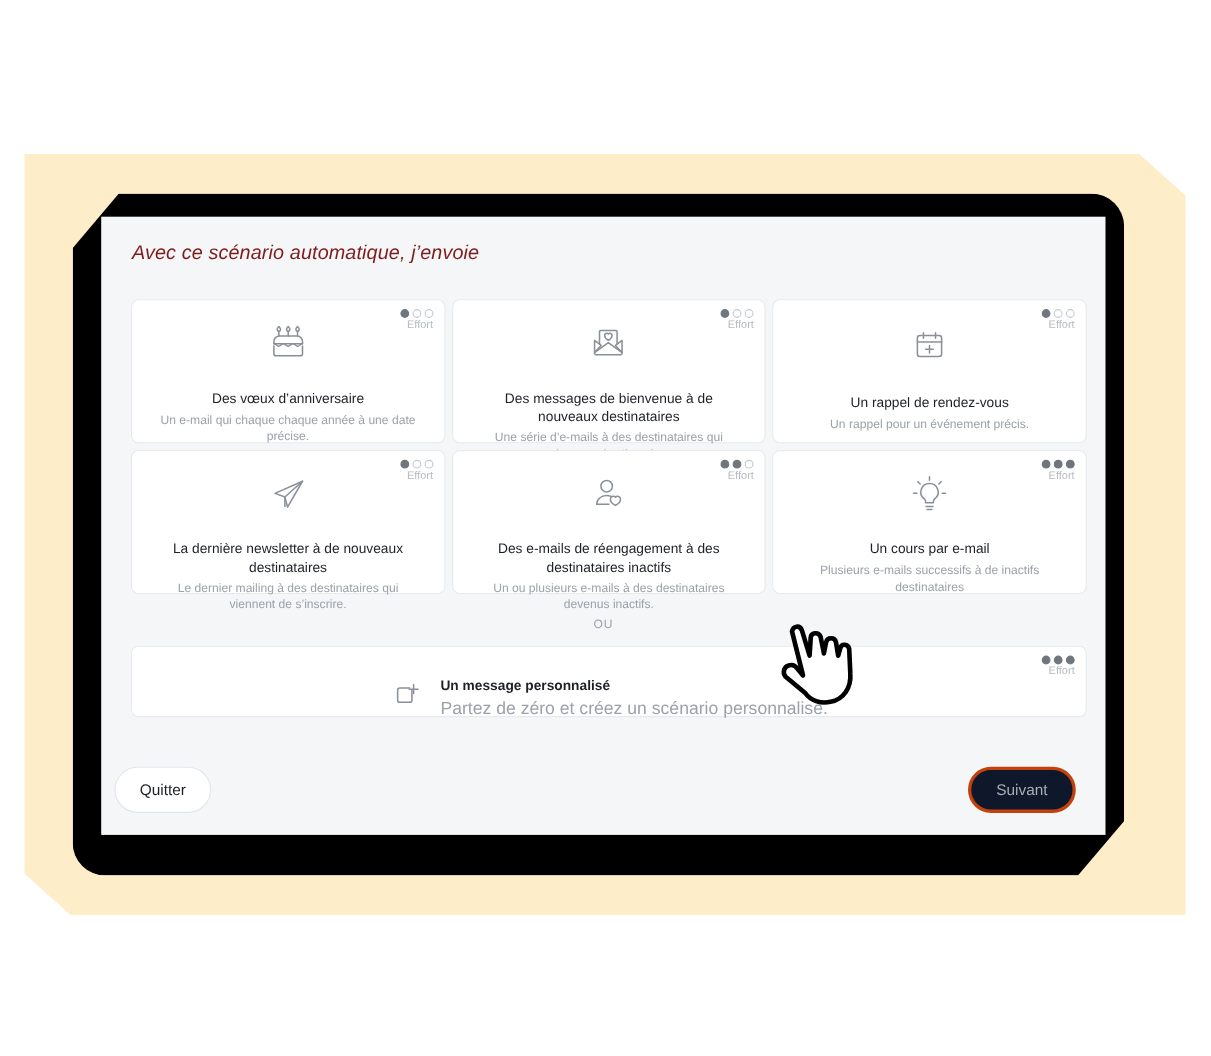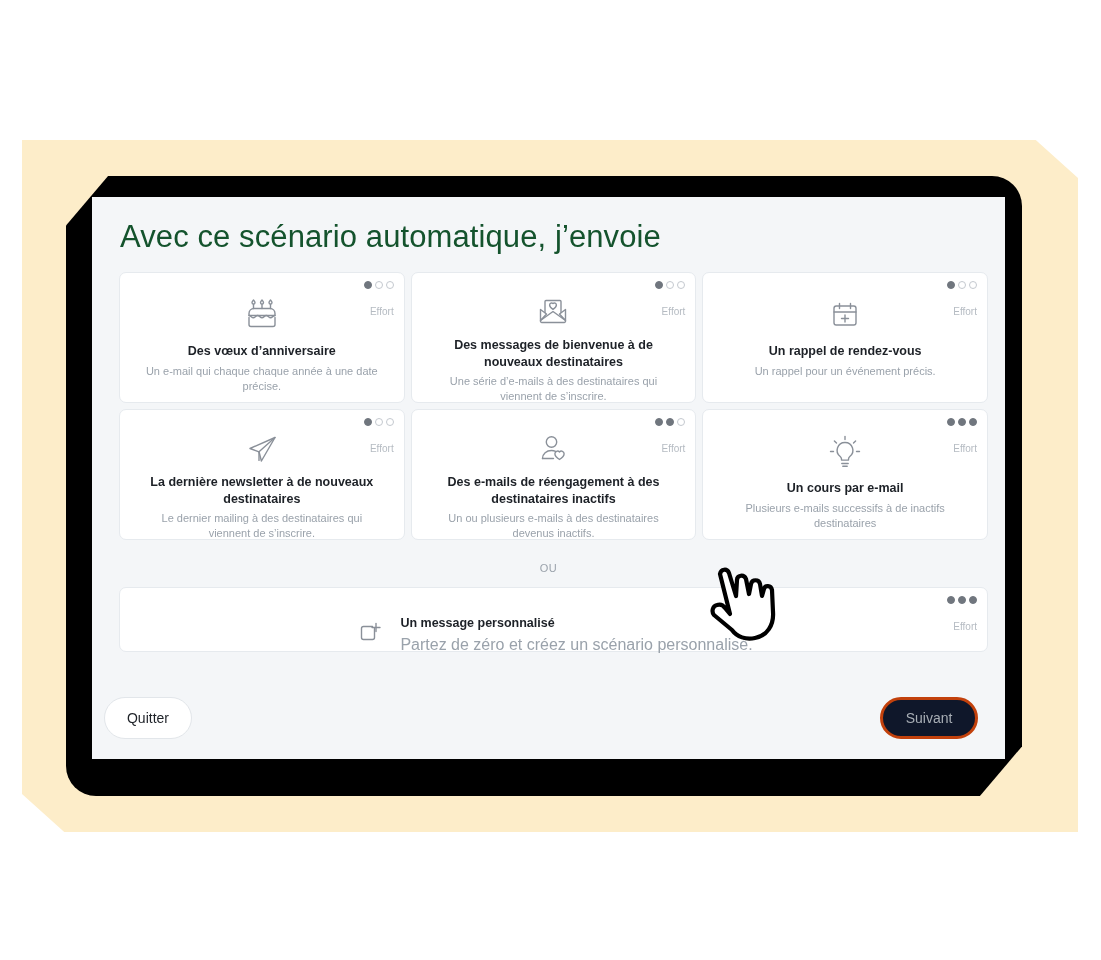--- a/index.html
+++ b/index.html
@@ -45,22 +45,22 @@
   .panel{
     position:absolute;
     left:92px;top:197px;
     width:913px;height:562px;
     background:#f4f6f8;
     box-shadow:0 1px 3px rgba(0,0,0,.08);
   }
 
   .panel-title{
     position:absolute;left:28px;top:22px;
-    font-size:31px;color:#14532d;font-weight:400;
-    letter-spacing:.1px;white-space:nowrap;
+    font-size:18px;color:#7f1d1d;font-weight:400;
+    letter-spacing:.1px;white-space:nowrap;font-style:italic;
   }
 
   
   .grid{
     position:absolute;left:27px;top:75px;
     width:869px;
     display:grid;
     grid-template-columns:repeat(3,1fr);
     gap:6px 6px;
   }
@@ -74,22 +74,22 @@
     padding:10px 14px 8px;
     display:flex;flex-direction:column;align-items:center;
     cursor:pointer;
   }
   .card .icon-wrap{
     height:46px;margin-top:9px;
     display:flex;align-items:center;justify-content:center;
   }
   .card .icon-wrap svg{display:block;}
   .card-title{
-    margin-top:5px;
-    font-size:12.5px;font-weight:700;color:#1d2127;
+    margin-top:22px;
+    font-size:12.5px;font-weight:400;color:#1d2127;
     text-align:center;line-height:1.33;
     max-width:230px;
   }
   .card-desc{
     margin-top:4px;
     font-size:11px;color:#9aa2ab;
     text-align:center;line-height:1.36;
     max-width:235px;
   }
 
@@ -99,21 +99,21 @@
     display:flex;flex-direction:column;align-items:flex-end;
   }
   .effort-dots{display:flex;gap:3px;}
   .dot{
     width:8px;height:8px;border-radius:50%;
     box-sizing:border-box;
   }
   .dot.on{background:#70767e;border:1px solid #70767e;}
   .dot.off{background:#ffffff;border:1px solid #c4c9cf;}
   .effort-label{
-    font-size:10px;color:#b5bbc2;margin-top:17px;line-height:1.2;
+    font-size:10px;color:#b5bbc2;margin-top:1px;line-height:1.2;
   }
 
   
   .ou{
     position:absolute;left:0;right:0;top:365px;
     text-align:center;font-size:11px;color:#9aa2ab;letter-spacing:.6px;
   }
 
   
   .wide-card{

